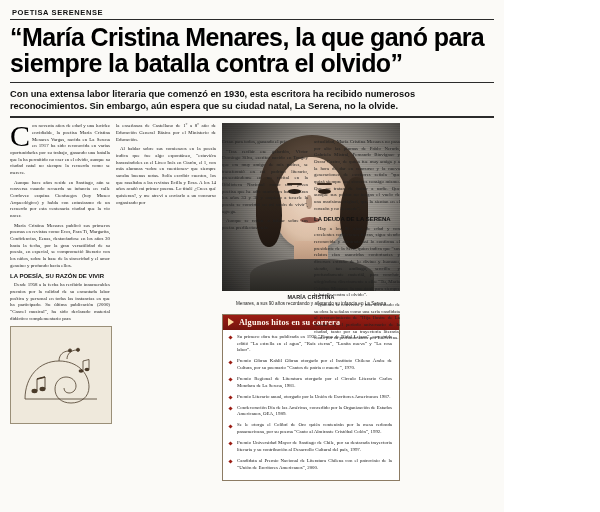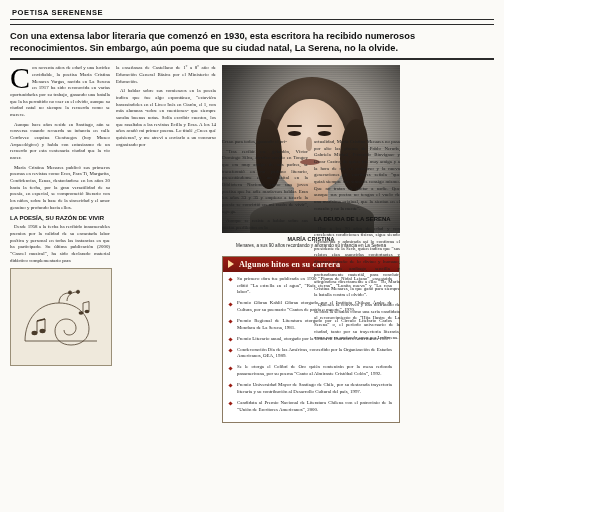--- a/index.html
+++ b/index.html
@@ -295,23 +295,24 @@
   }
 </style>
 </head>
 <body>
 
 <div class="page">
 
   <div class="kicker">POETISA SERENENSE</div>
   <div class="rule-top"></div>
 
+  <h1 class="headline">“María Cristina Menares, la que ganó para siempre la batalla contra el olvido”</h1>
   <div class="rule-thin"></div>
 
-  <div class="lead">Con una extensa labor literaria que comenzó en 1930, esta escritora ha recibido numerosos reconocimientos. Sin embargo, aún poema que su ciudad natal, La Serena, no la olvide.</div>
+  <div class="lead">Con una extensa labor literaria que comenzó en 1930, esta escritora ha recibido numerosos reconocimientos. Sin embargo, aún espera que su ciudad natal, La Serena, no la olvide.</div>
   <div class="rule-thick"></div>
 
   <div class="body-grid">
 
     <div class="col col-1">
       <p class="noindent"><span class="dropcap">C</span><span>on noventa años de edad y una lucidez envidiable, la poetisa María Cristina Menares Vargas, nacida en La Serena en 1917 ha sido reconocida en varias oportunidades por su trabajo, ganando una batalla que la ha permitido no caer en el olvido, aunque su ciudad natal no siempre la recuerda como se merece.</span></p>
       <p>Aunque hace años reside en Santiago, aún se conversa cuando recuerda su infancia en calle Cordovez esquina Cienfuegos (hoy Museo Arqueológico) y habla con entusiasmo de un recuerdo por esta centenaria ciudad que la vio nacer.</p>
       <p>María Cristina Menares publicó sus primeros poemas en revistas como Ecos, Para Ti, Margarita, Confidencias, Eenas, destacándose en los años 30 hasta la fecha, por la gran versatilidad de su poesía, en especial, se comprometió literario con los niños, sobre la base de la sinceridad y el amor genuino y profundo hacia ellos.</p>
       <div class="subhead">LA POESÍA, SU RAZÓN DE VIVIR</div>
       <p>Desde 1958 a la fecha ha recibido innumerables premios por la calidad de su encantada labor poética y personal en todas las instancias en que ha participado. Su última publicación (2000) “Cancel musical”, ha sido declarado material didáctico complementario para</p>

